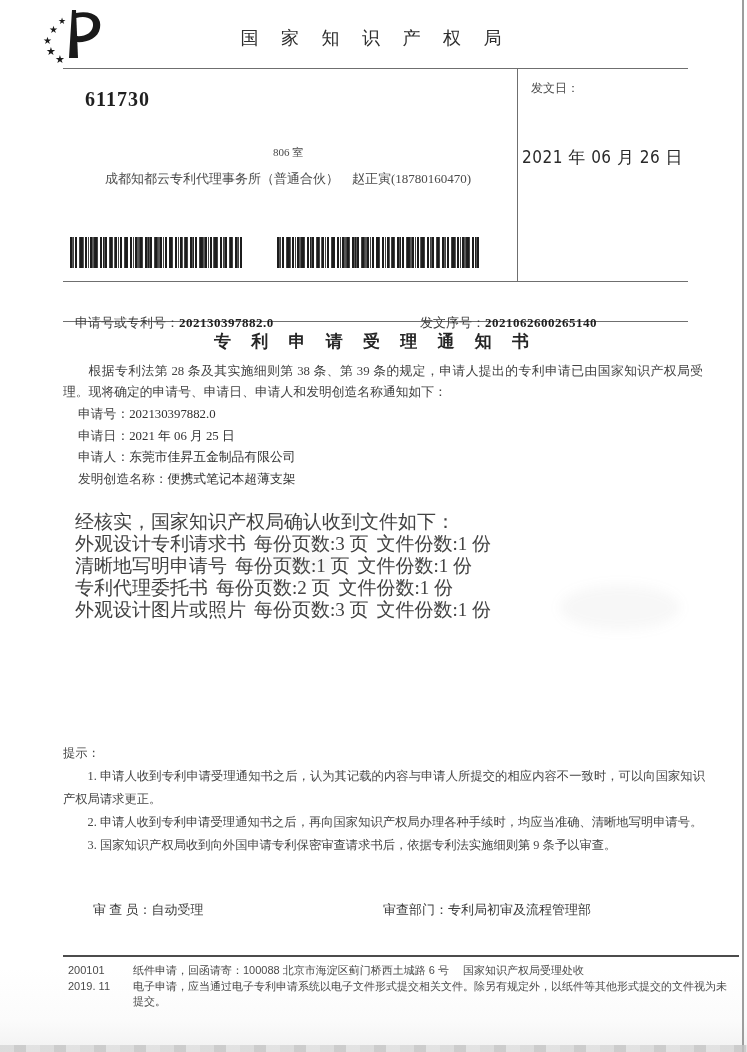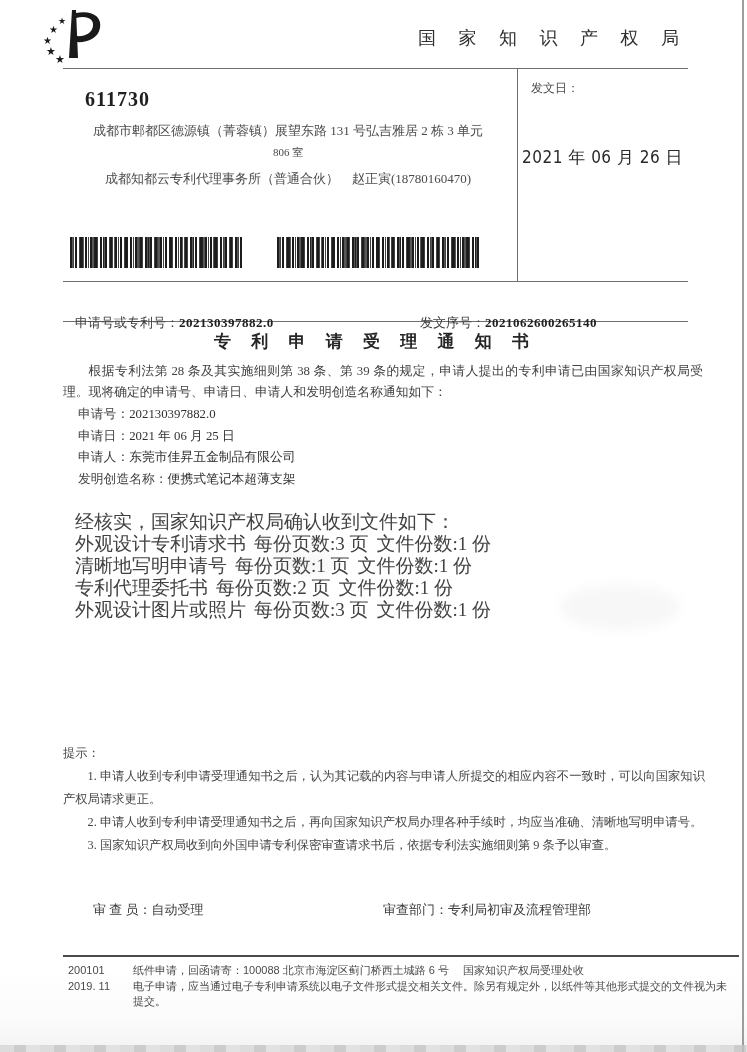--- a/index.html
+++ b/index.html
@@ -5,21 +5,21 @@
   * { margin:0; padding:0; box-sizing:border-box; }
   html,body { background:#e9e9e9; }
   body { font-family:"Liberation Serif","DejaVu Serif",serif; }
   .page {
     position:relative; width:747px; height:1052px; margin:0 auto;
     background:linear-gradient(180deg,#ffffff 0%,#ffffff 92%,#fbfbfb 97%,#f2f2f2 100%);
     overflow:hidden; color:#404040;
   }
   .abs { position:absolute; }
   
-  .agency-title { top:26px; left:63px; width:625px; text-align:right;
+  .agency-title { top:26px; left:63px; width:625px; text-align:center;
     font-size:18px; letter-spacing:9px; color:#2e2e2e; font-weight:500; }
   .logo { top:8px; left:36px; width:76px; height:58px; }
   
   .rule { background:#6f6f6f; height:1px; }
   .rule-top { top:68px; left:63px; width:625px; }
   .rule-mid { top:281px; left:63px; width:625px; }
   .rule-row { top:321px; left:63px; width:625px; }
   .vline { top:68px; left:517px; width:1px; height:213px; background:#6f6f6f; position:absolute; }
   
   .postal { top:88px; left:85px; font-size:20px; font-weight:bold; color:#1f1f1f; letter-spacing:1px; }
@@ -88,21 +88,20 @@
     <text x="19" y="55" font-size="11" fill="#1a1a1a">★</text>
   </svg>
   <div class="abs agency-title">国 家 知 识 产 权 局</div>
 
   <div class="abs rule rule-top"></div>
   <div class="vline"></div>
   <div class="abs rule rule-mid"></div>
   <div class="abs rule rule-row"></div>
 
   <div class="abs postal">611730</div>
-  <div class="abs addr1">成都市郫都区德源镇（菁蓉镇）展望东路 131 号弘吉雅居 2 栋 3 单元</div>
   <div class="abs addr2">806 室</div>
   <div class="abs agent-line">成都知都云专利代理事务所（普通合伙）　赵正寅(18780160470)</div>
 
   <div class="abs date-label">发文日：</div>
   <div class="abs date-value">2021 年 06 月 26 日</div>
 
   <div class="abs barcode barcode1"></div>
   <div class="abs barcode barcode2"></div>
 
   <div class="abs numbers-row">

